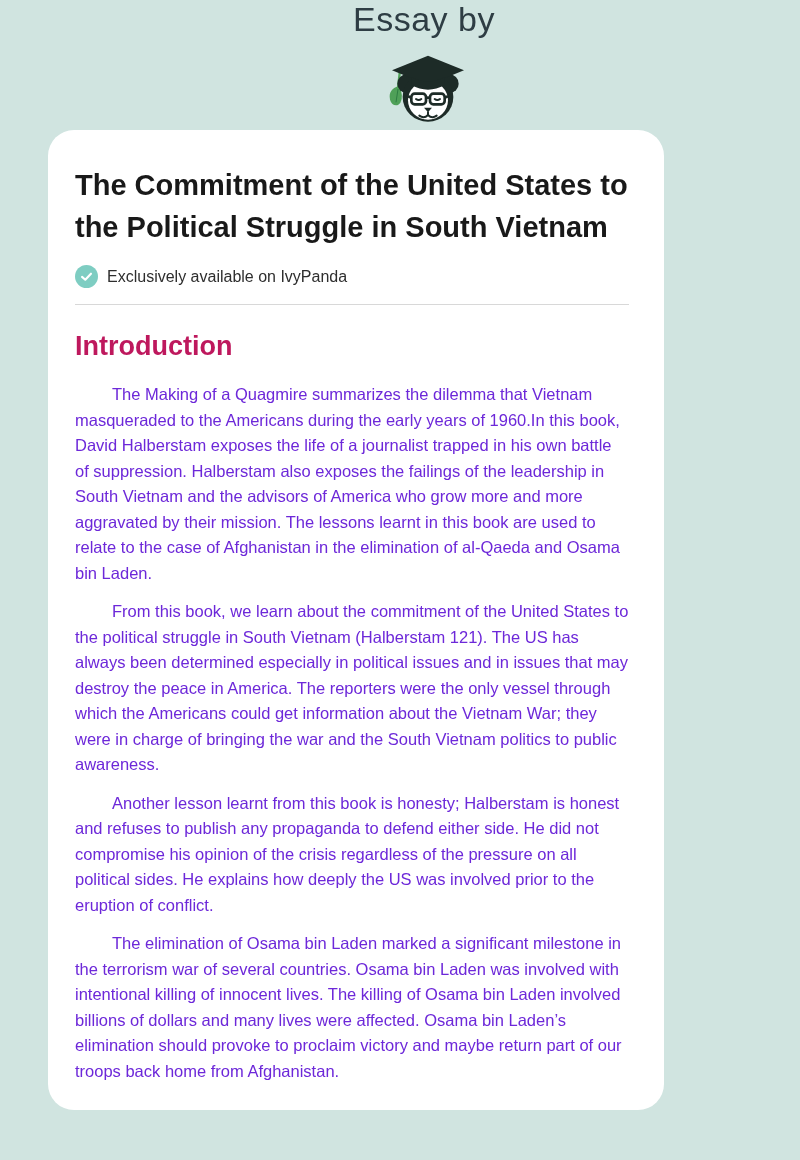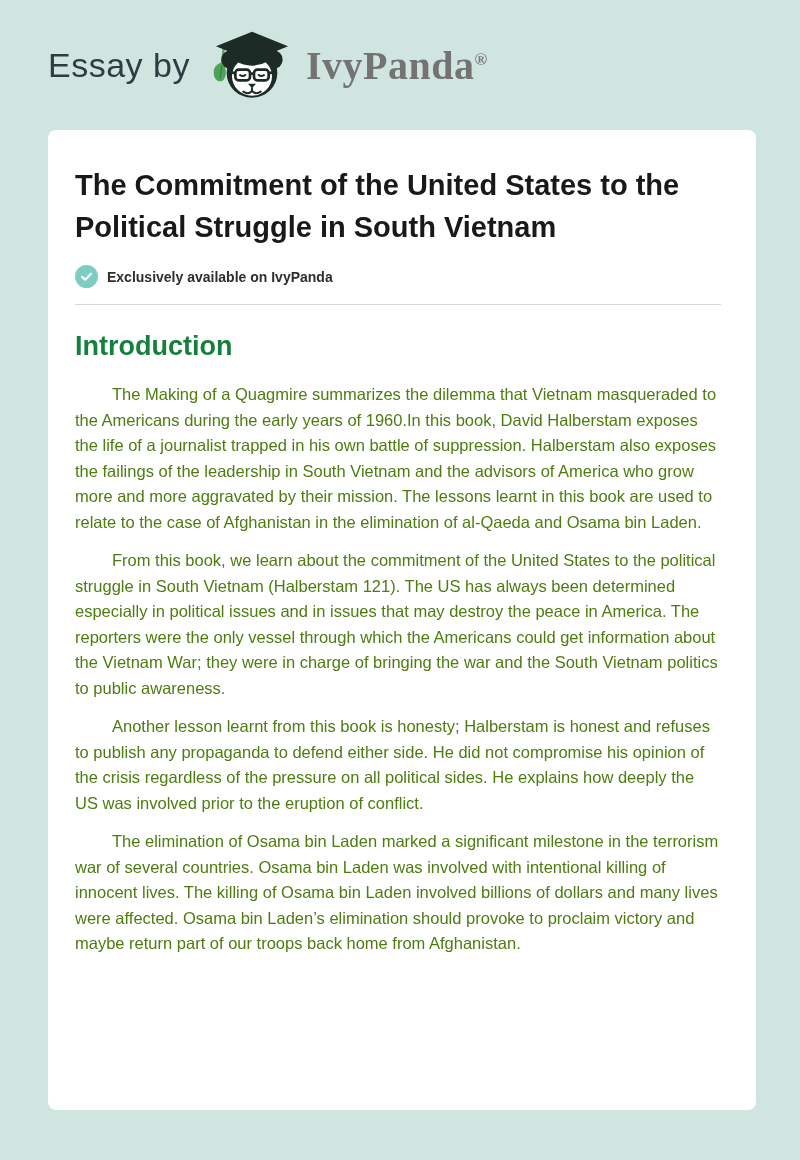--- a/index.html
+++ b/index.html
@@ -10,20 +10,21 @@
     background: #d0e4e0;
     font-family: "Liberation Sans", sans-serif;
     overflow: hidden;
   }
   .site-header {
     display: flex;
     align-items: center;
     height: 130px;
     padding-left: 48px;
     gap: 14px;
+    flex-direction: column;
   }
   .essay-by {
     font-size: 34px;
     font-weight: 400;
     color: #2e3d44;
     letter-spacing: 0.5px;
   }
   .logo-wrap { display: flex; align-items: center; }
   .brand {
     font-family: "Liberation Serif", serif;
@@ -34,24 +35,24 @@
   }
   .brand sup {
     font-size: 17px;
     vertical-align: super;
     font-weight: 700;
   }
   .card {
     position: absolute;
     left: 48px;
     top: 130px;
-    width: 708px;
+    width: 616px;
     height: 980px;
     background: #ffffff;
-    border-radius: 8px;
+    border-radius: 26px;
     padding: 34px 35px 24px 27px;
     overflow: hidden;
   }
   h1.title {
     font-size: 29px;
     line-height: 42px;
     font-weight: 700;
     color: #191919;
     letter-spacing: 0px;
   }
@@ -65,39 +66,39 @@
     width: 23px;
     height: 23px;
     border-radius: 50%;
     background: #7ecdc2;
     display: flex;
     align-items: center;
     justify-content: center;
     flex: 0 0 auto;
   }
   .badge-label {
-    font-size: 14px;
-    font-weight: 700;
+    font-size: 16px;
+    font-weight: 400;
     color: #2e2e2e;
   }
   hr.divider {
     border: none;
     border-top: 1px solid #d8d8d8;
     margin: 16px 0 0 0;
   }
   h2.section-heading {
     font-size: 27px;
     font-weight: 700;
-    color: #15803d;
+    color: #be185d;
     margin: 26px 0 20px 0;
   }
   p.body-para {
     font-size: 16.5px;
     line-height: 25.5px;
-    color: #4d7c0f;
+    color: #6d28d9;
     text-indent: 37px;
     margin: 0 0 13px 0;
   }
 </style>
 </head>
 <body>
 
 <header class="site-header">
   <span class="essay-by">Essay by</span>
   <span class="logo-wrap">

